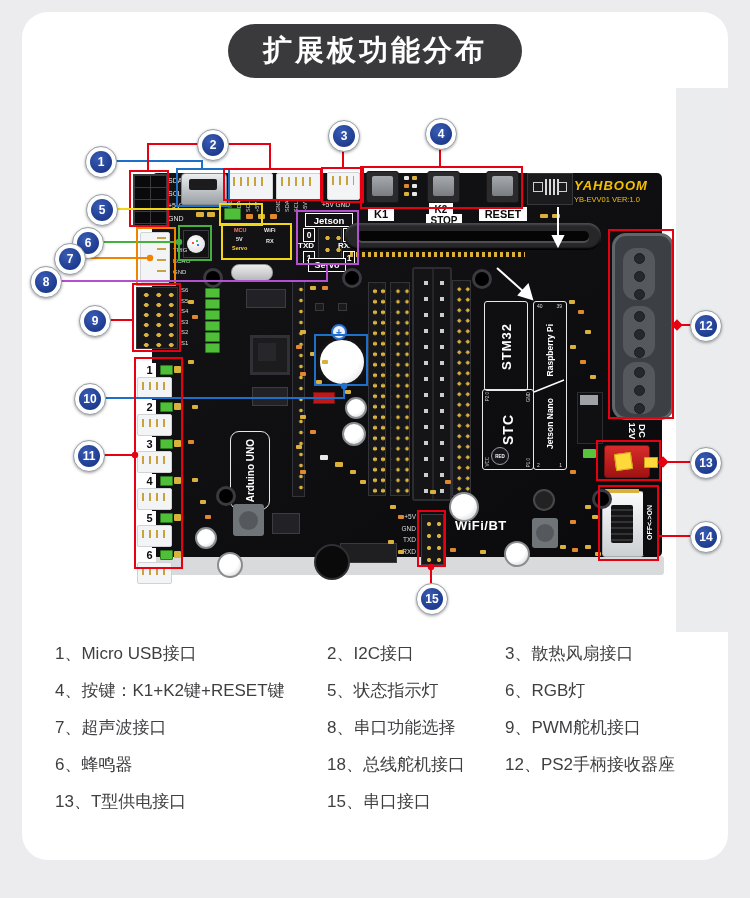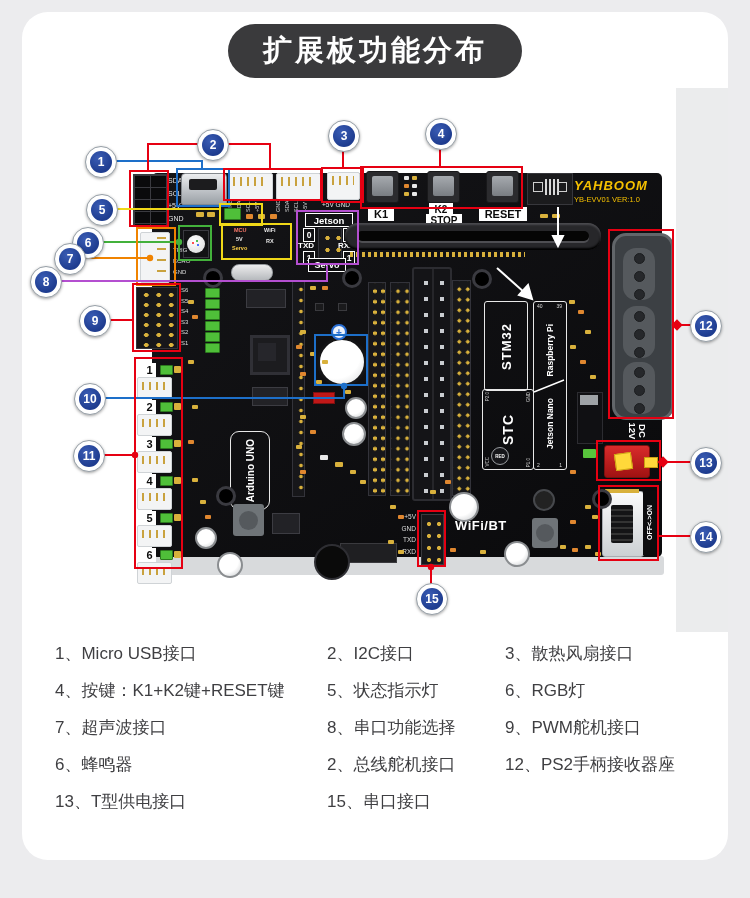--- a/index.html
+++ b/index.html
@@ -373,21 +373,21 @@
       <div class="legend-item">1、Micro USB接口</div>
       <div class="legend-item">2、I2C接口</div>
       <div class="legend-item">3、散热风扇接口</div>
       <div class="legend-item">4、按键：K1+K2键+RESET键</div>
       <div class="legend-item">5、状态指示灯</div>
       <div class="legend-item">6、RGB灯</div>
       <div class="legend-item">7、超声波接口</div>
       <div class="legend-item">8、串口功能选择</div>
       <div class="legend-item">9、PWM舵机接口</div>
       <div class="legend-item">6、蜂鸣器</div>
-      <div class="legend-item">2、总线舵机接口</div>
+      <div class="legend-item">18、总线舵机接口</div>
       <div class="legend-item">12、PS2手柄接收器座</div>
       <div class="legend-item">13、T型供电接口</div>
       <div class="legend-item">15、串口接口</div>
     </div>
 <div class="abs smd smd-g" style="left: 196px; top: 212px; width: 8px; height: 5px;"></div>
     <div class="abs smd smd-g" style="left: 207px; top: 212px; width: 8px; height: 5px;"></div>
     <div class="abs smd smd-a" style="left: 246px; top: 214px; width: 7px; height: 5px;"></div>
     <div class="abs smd smd-g" style="left: 258px; top: 214px; width: 7px; height: 5px;"></div>
     <div class="abs smd smd-a" style="left: 270px; top: 214px; width: 7px; height: 5px;"></div>
     <div class="abs smd smd-g" style="left: 540px; top: 214px; width: 8px; height: 4px;"></div>

